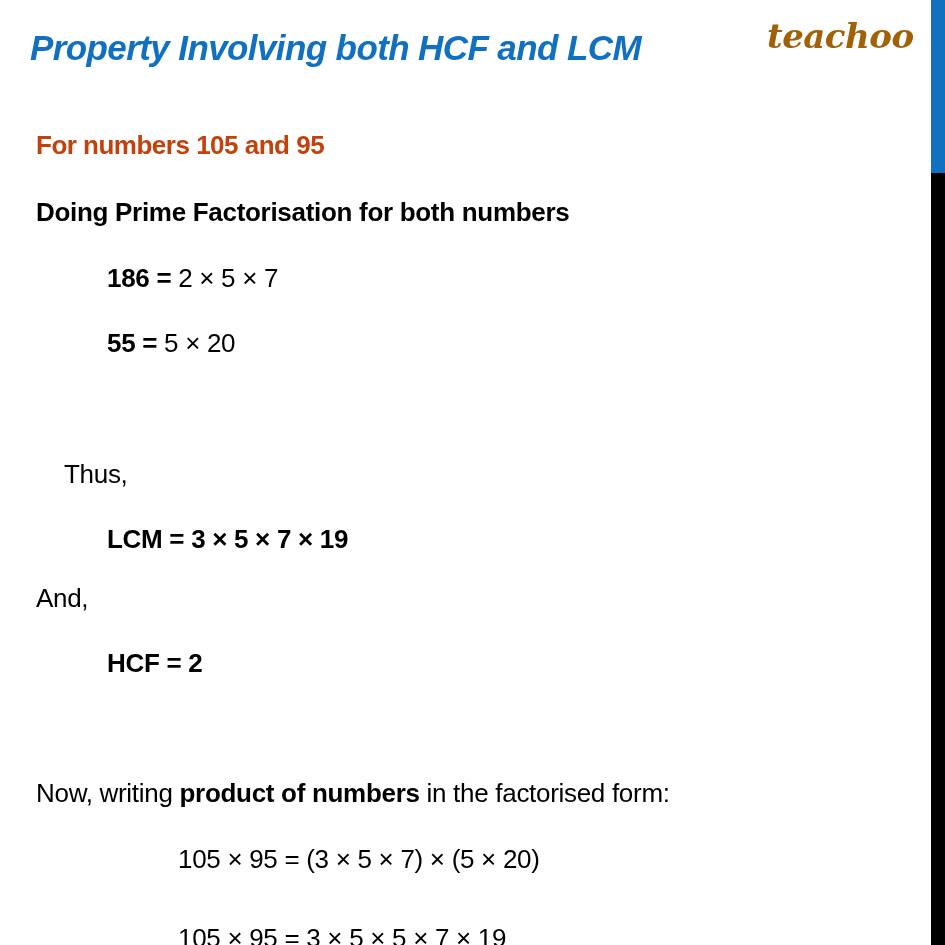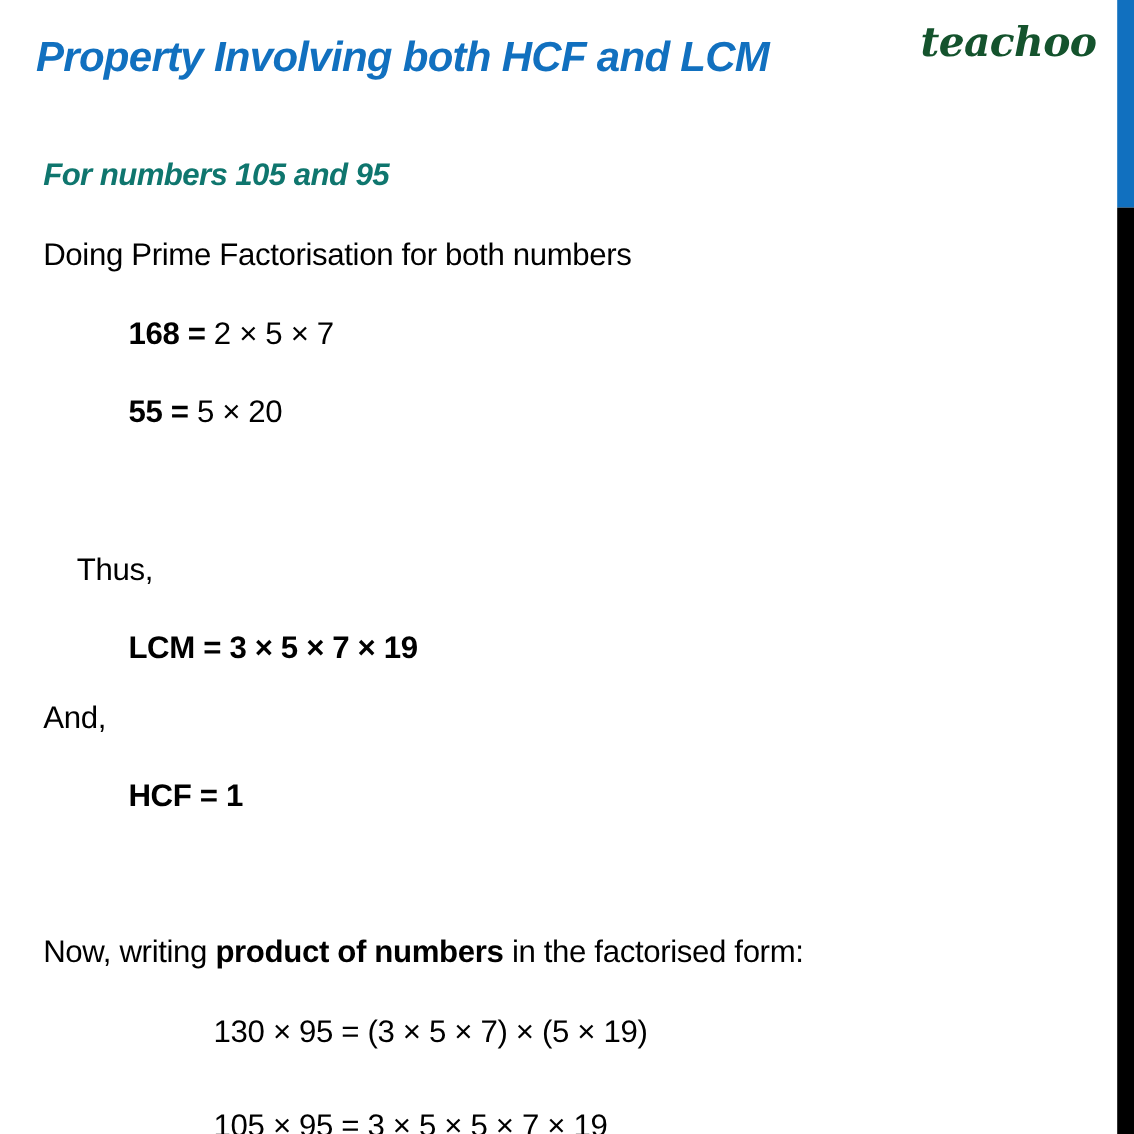--- a/index.html
+++ b/index.html
@@ -27,21 +27,21 @@
       font-style: italic;
     }
     .brand-logo {
       position: absolute;
       left: 767px;
       top: 16px;
       font-family: "DejaVu Serif", serif;
       font-style: italic;
       font-weight: bold;
       font-size: 34px;
-      color: #14532d;
+      color: #a16207;
       letter-spacing: -0.5px;
       white-space: nowrap;
     }
     .side-bar-blue {
       position: absolute;
       left: 931px;
       top: 0;
       width: 14px;
       height: 173px;
       background: #1170bf;
@@ -54,57 +54,56 @@
       height: 772px;
       background: #000000;
     }
     .line {
       position: absolute;
       font-size: 26px;
       white-space: nowrap;
       letter-spacing: -0.3px;
     }
     .subtitle {
-      color: #0f766e;
+      color: #c2410c;
       font-weight: bold;
       letter-spacing: -0.5px;
-      font-style: italic;
     }
     .b { font-weight: bold; }
     .l0 { left: 36px; }
     .l1 { left: 107px; }
     .l2 { left: 178px; }
   </style>
 </head>
 <body>
 
 <div class="slide-title">Property Involving both HCF and LCM</div>
 <div class="brand-logo">teachoo</div>
 <div class="side-bar-blue"></div>
 <div class="side-bar-black"></div>
 
 <div class="line subtitle l0" style="top:130px;">For numbers 105 and 95</div>
 
-<div class="line l0" style="top:197px;">Doing Prime Factorisation for both numbers</div>
+<div class="line l0" style="top:197px;font-weight:bold;">Doing Prime Factorisation for both numbers</div>
 
 <div class="line l1" style="top:263px;">
-  <span class="b">168 =</span><span> 2 × 5 × 7</span>
+  <span class="b">186 =</span><span> 2 × 5 × 7</span>
 </div>
 
 <div class="line l1" style="top:328px;">
   <span class="b">55 =</span><span> 5 × 20</span>
 </div>
 
 <div class="line l0" style="top:459px;margin-left:28px;">Thus,</div>
 
 <div class="line b l1" style="top:524px;text-align:center;">LCM = 3 × 5 × 7 × 19</div>
 
 <div class="line l0" style="top:583px;">And,</div>
 
-<div class="line b l1" style="top:648px;">HCF = 1</div>
+<div class="line b l1" style="top:648px;">HCF = 2</div>
 
 <div class="line l0" style="top:778px;">
   <span>Now, writing </span><span class="b">product of numbers</span><span> in the factorised form:</span>
 </div>
 
-<div class="line l2" style="top:844px;">130 × 95 = (3 × 5 × 7) × (5 × 19)</div>
+<div class="line l2" style="top:844px;">105 × 95 = (3 × 5 × 7) × (5 × 20)</div>
 
 <div class="line l2" style="top:923px;">105 × 95 = 3 × 5 × 5 × 7 × 19</div>
 
 </body></html>

